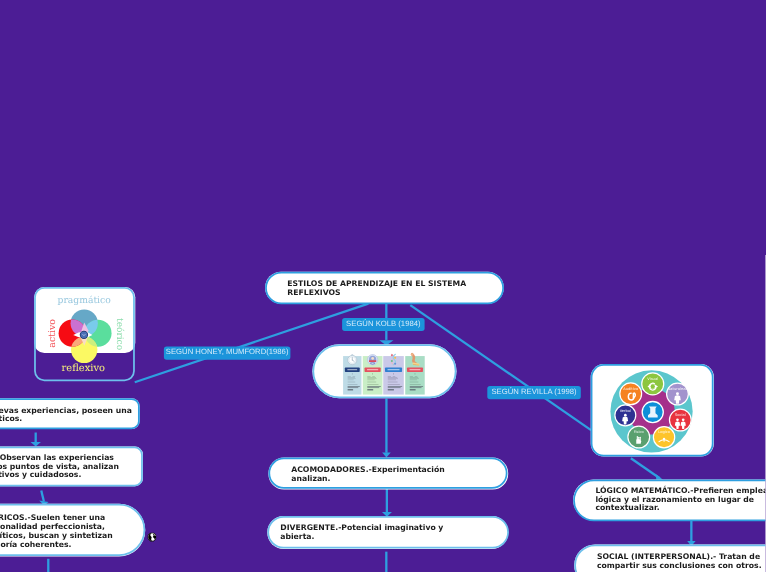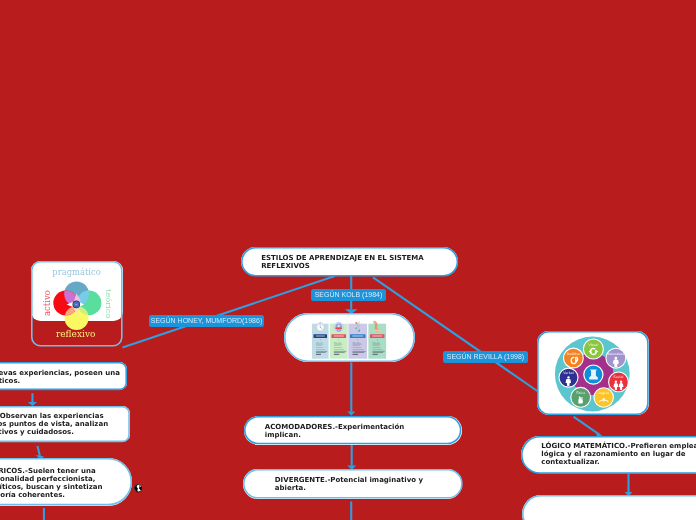--- a/index.html
+++ b/index.html
@@ -1,19 +1,19 @@
 <!DOCTYPE html>
 <html><head>
 <meta charset="utf-8">
 <title>Mapa mental - Estilos de aprendizaje</title>
 <style>
   html,body{margin:0;padding:0;background:#ffffff;}
   body{width:696px;height:520px;overflow:hidden;
        font-family:"DejaVu Sans","Liberation Sans",sans-serif;}
-  #canvas{position:relative;width:696px;height:520px;overflow:hidden;background:#b91c1c;}
+  #canvas{position:relative;width:696px;height:520px;overflow:hidden;background:#4c1d95;}
   svg.links{position:absolute;left:0;top:0;width:696px;height:520px;}
 
   .node{position:absolute;background:#fff;}
   .node > svg.outline{position:absolute;left:0;top:0;overflow:visible;}
   .node .txt{position:absolute;font-weight:bold;color:#1b1b1b;
              font-size:7px;line-height:8px;white-space:nowrap;}
 
   .tag{position:absolute;box-sizing:border-box;background:#1b94db;
        color:#d6ecfa;border-radius:2.5px;white-space:nowrap;
        font-family:"Liberation Sans",sans-serif;font-size:7px;
@@ -361,44 +361,48 @@
                C11.2 5.5 10.6 4.4 9.6 3.8 C10 3.2 10.6 2.6 11.2 2.2 Z" fill="#000000"></path>
     </svg>
   </div>
 
   <div class="node" style="left:244.20px;top:415.50px;width:217.40px;height:29px;border-radius:14.15px;">
     <svg class="outline" width="217.40" height="28.30" viewBox="0 0 217.40 28.30">
         <rect x="0.80" y="0.80" width="215.80" height="26.70" rx="13.35" ry="13.35" fill="none" stroke="#2e9fe0" stroke-width="1.60"></rect>
       </svg>
     <div class="txt" style="left:20.60px;top:7.40px;">
       <div>ACOMODADORES.-Experimentación</div>
-      <div>implican.</div>
+      <div>analizan.</div>
     </div>
   </div>
 
   <div class="node" style="left:242.80px;top:469.10px;width:219.70px;height:29.60px;border-radius:14.80px;">
     <svg class="outline" width="219.70" height="29.60" viewBox="0 0 219.70 29.60">
         <rect x="0.80" y="0.80" width="218.10" height="28.00" rx="14.00" ry="14.00" fill="none" stroke="#6dbfec" stroke-width="1.60"></rect>
       </svg>
-    <div class="txt" style="left:32px;top:7.40px;">
+    <div class="txt" style="left:12px;top:7.40px;">
       <div>DIVERGENTE.-Potencial imaginativo y</div>
       <div>abierta.</div>
     </div>
   </div>
 
   <div class="node" style="left:520.80px;top:435.50px;width:215.60px;height:37.90px;border-radius:18.95px;">
     <svg class="outline" width="215.60" height="37.90" viewBox="0 0 215.60 37.90">
         <rect x="0.80" y="0.80" width="214.00" height="36.30" rx="18.15" ry="18.15" fill="none" stroke="#2e9fe0" stroke-width="1.60"></rect>
       </svg>
     <div class="txt" style="left:20.50px;top:6.80px;">
       <div>LÓGICO MATEMÁTICO.-Prefieren emplear la</div>
       <div>lógica y el razonamiento en lugar de</div>
       <div>contextualizar.</div>
     </div>
   </div>
 
   <div class="node" style="left:521.80px;top:495.40px;width:214.60px;height:37.90px;border-radius:18.95px;">
     <svg class="outline" width="214.60" height="37.90" viewBox="0 0 214.60 37.90">
         <rect x="0.80" y="0.80" width="213.00" height="36.30" rx="18.15" ry="18.15" fill="none" stroke="#6dbfec" stroke-width="1.60"></rect>
       </svg>
+    <div class="txt" style="left:20.90px;top:6.30px;">
+      <div>SOCIAL (INTERPERSONAL).- Tratan de</div>
+      <div>compartir sus conclusiones con otros.</div>
+    </div>
   </div>
 
 </div>
 
 </body></html>

